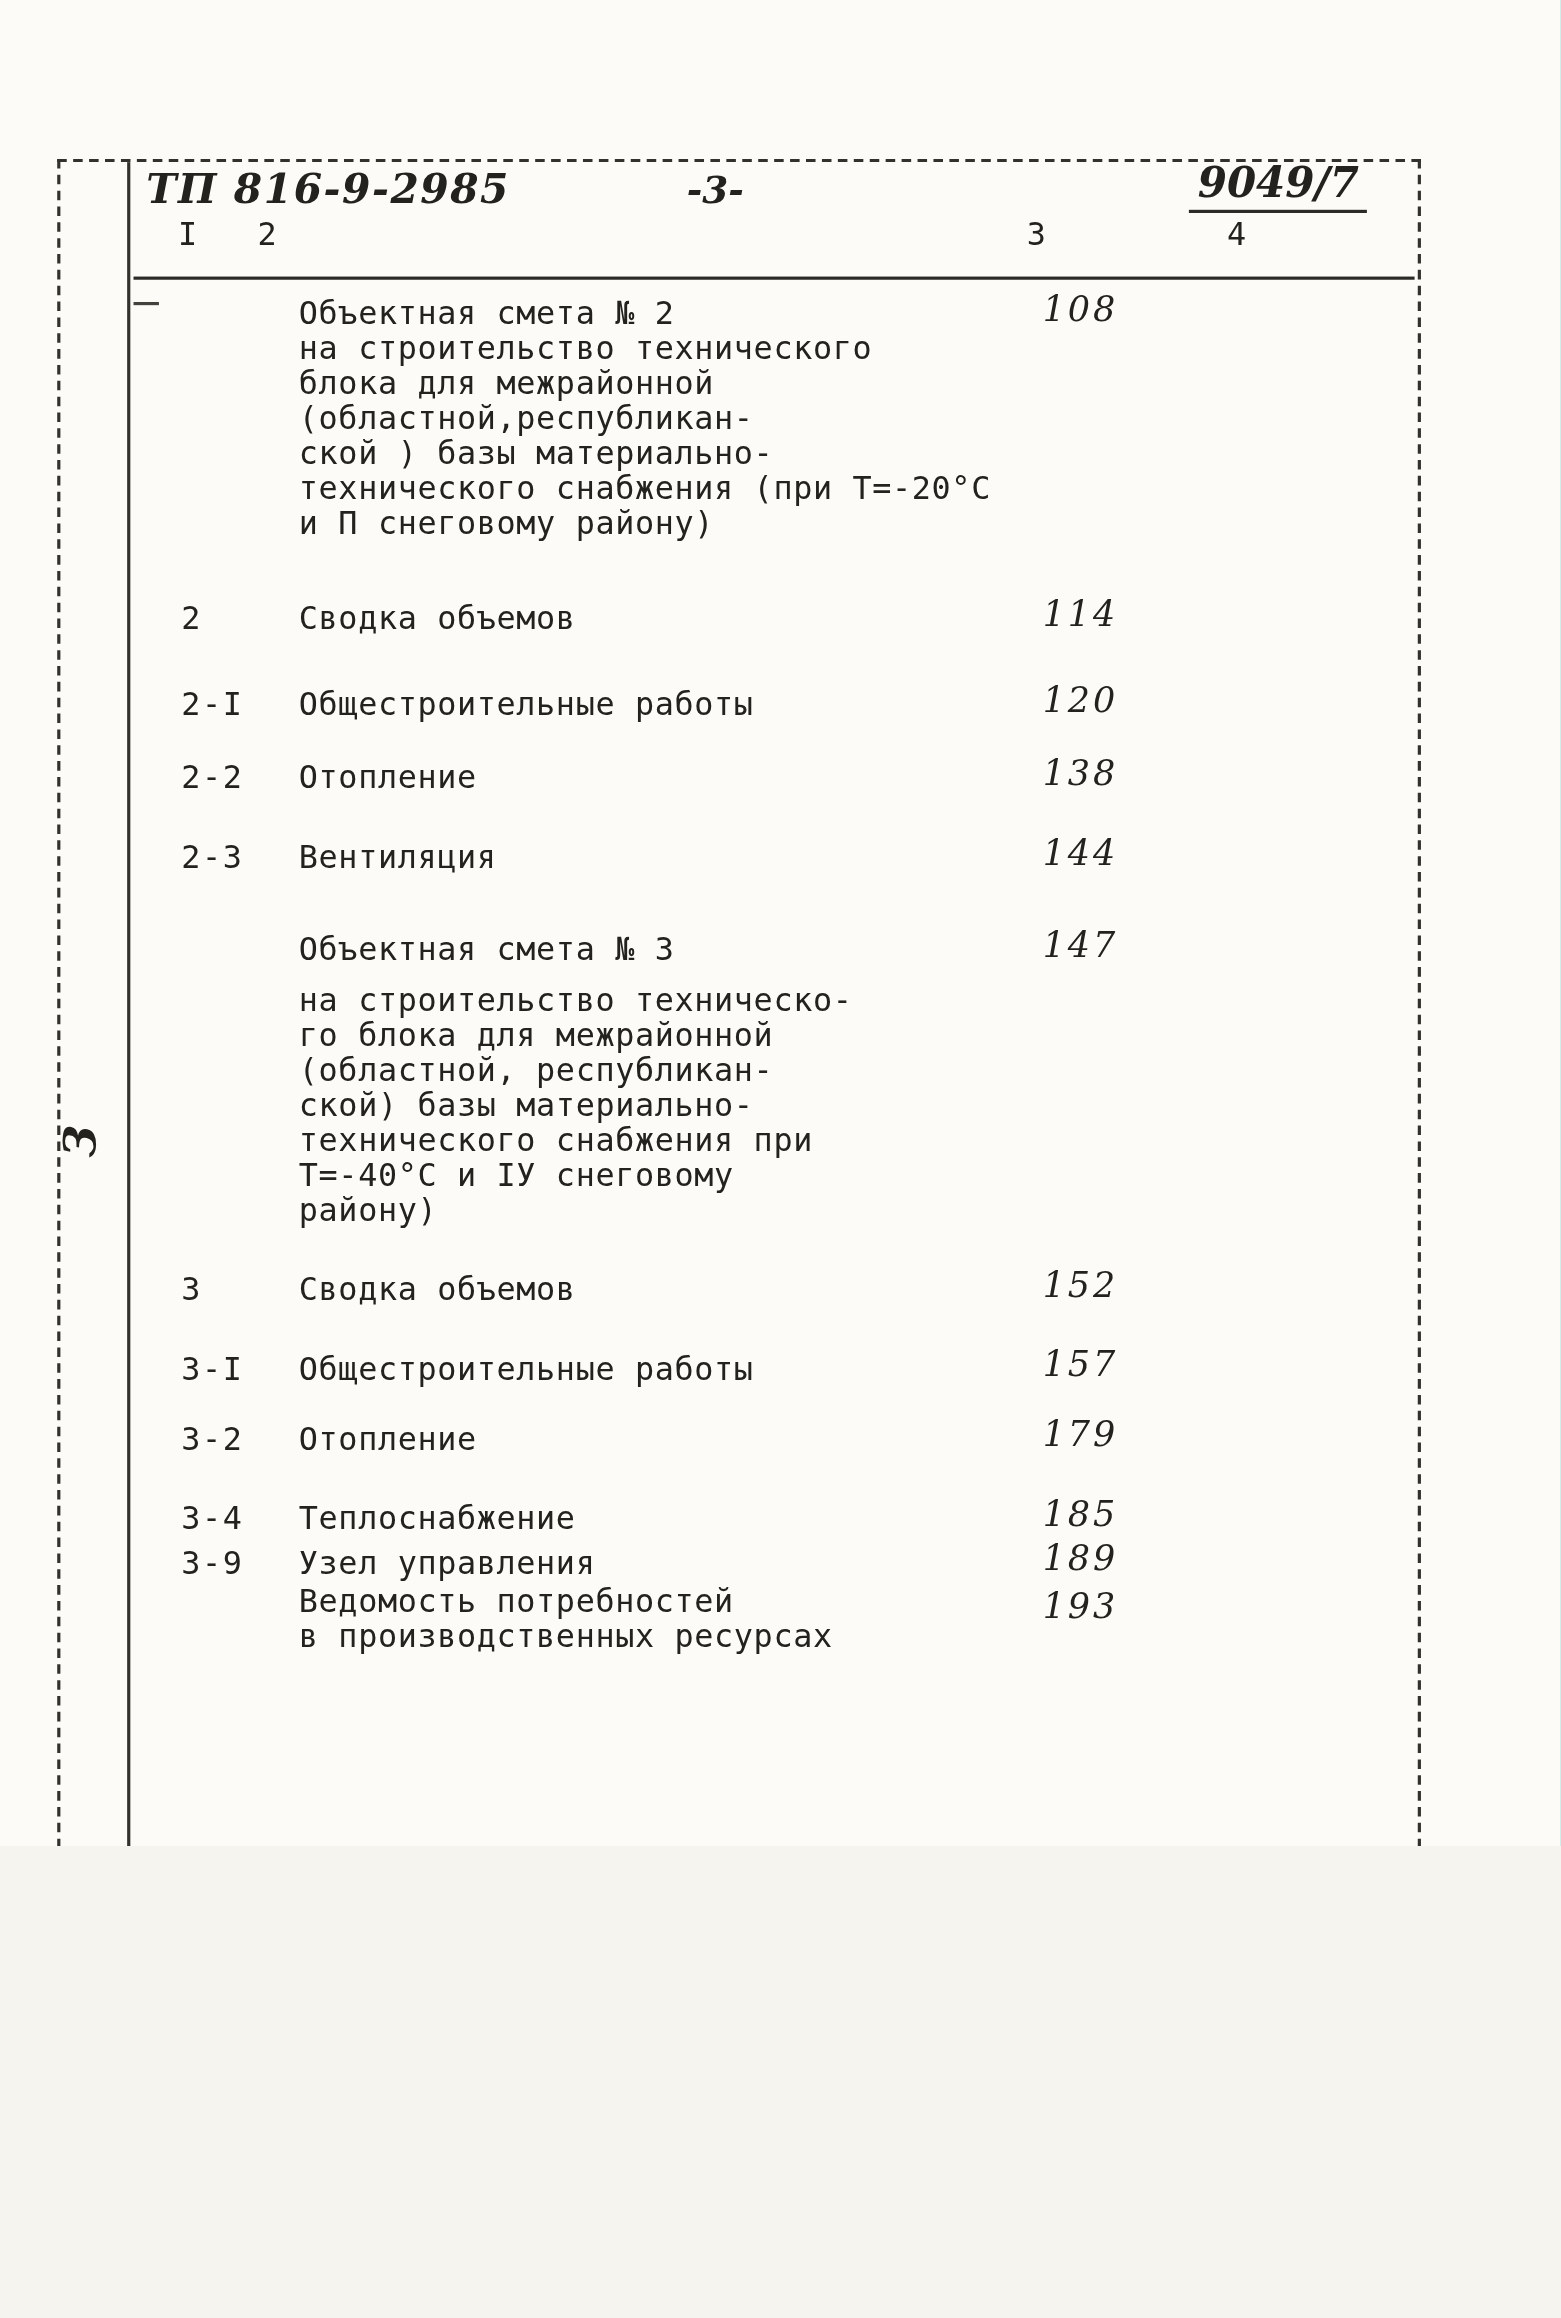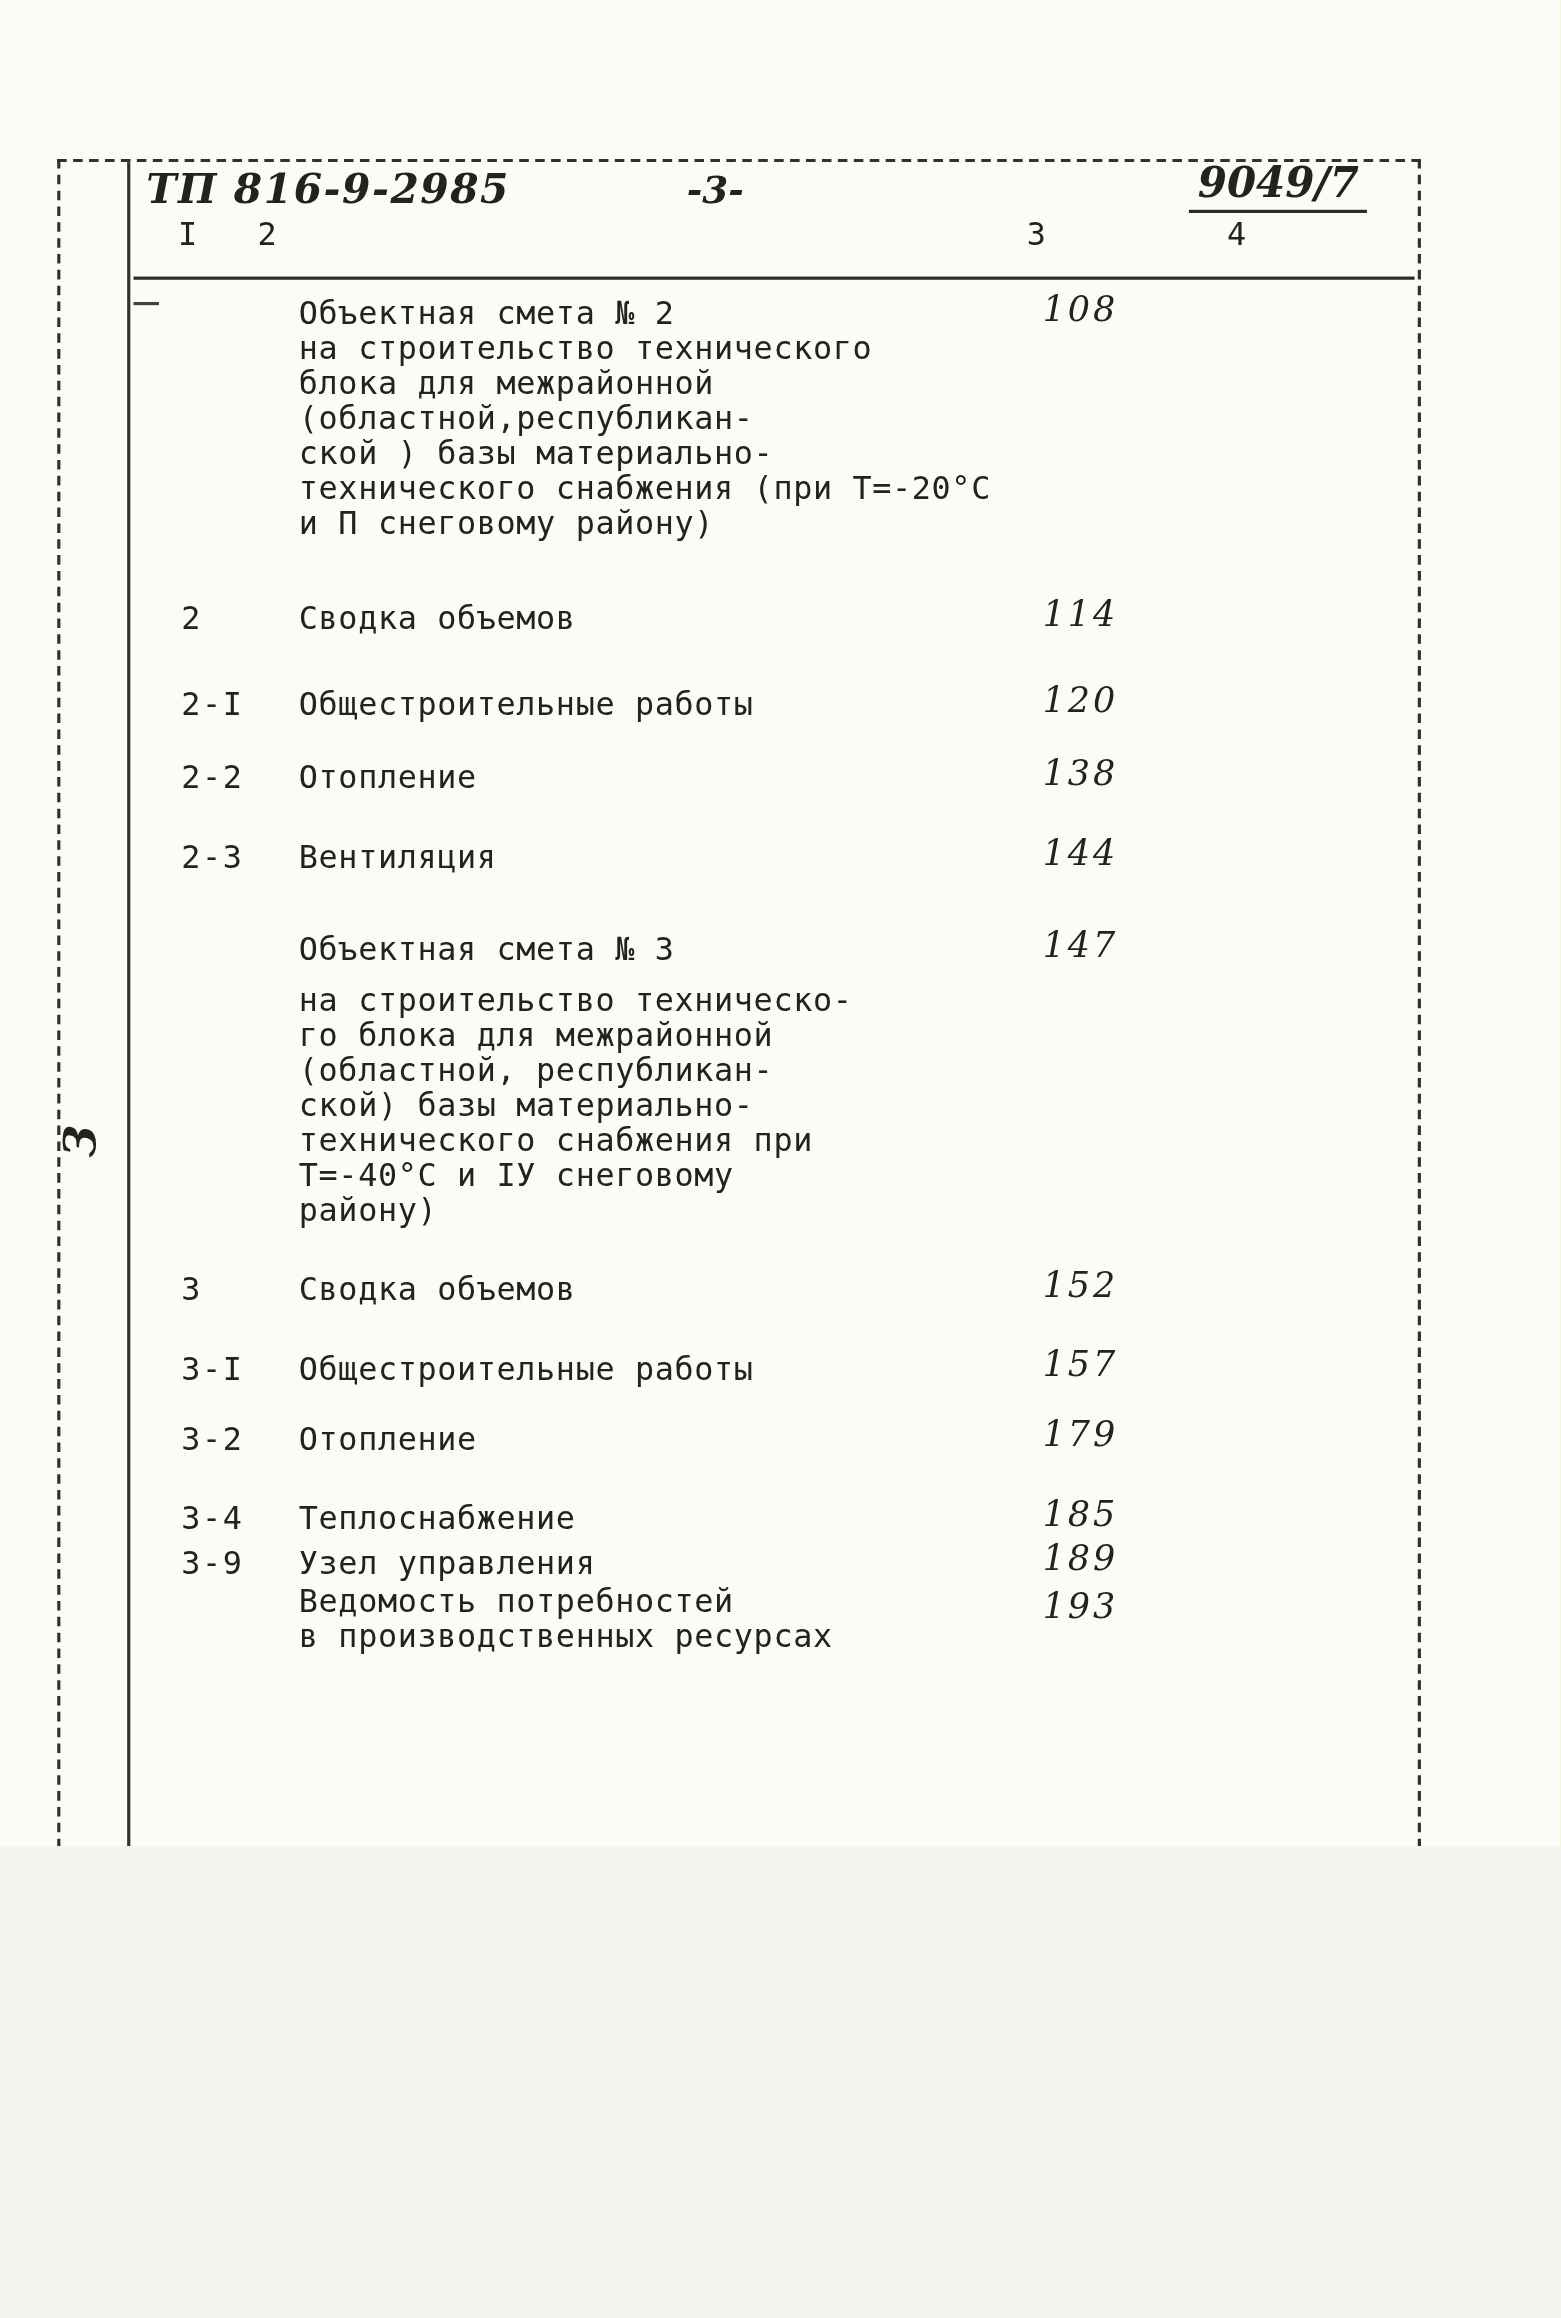--- a/index.html
+++ b/index.html
@@ -3,21 +3,21 @@
 <meta charset="utf-8">
 <style>
   html,body{margin:0;padding:0;}
   body{
     width:1562px;height:2319px;
     background:#f5f4ef;
     font-family:"DejaVu Sans Mono",monospace;
   }
   .scan{
     position:relative;width:1562px;height:1846px;overflow:hidden;
-    background:#bef264;
+    background:#14b8a6;
   }
   
   .page{
     position:absolute;left:0;top:0;
     width:491px;height:729px;
     transform:scale(3.17885);
     transform-origin:0 0;
     background:#fcfbf8;
     color:#24221e;
   }

